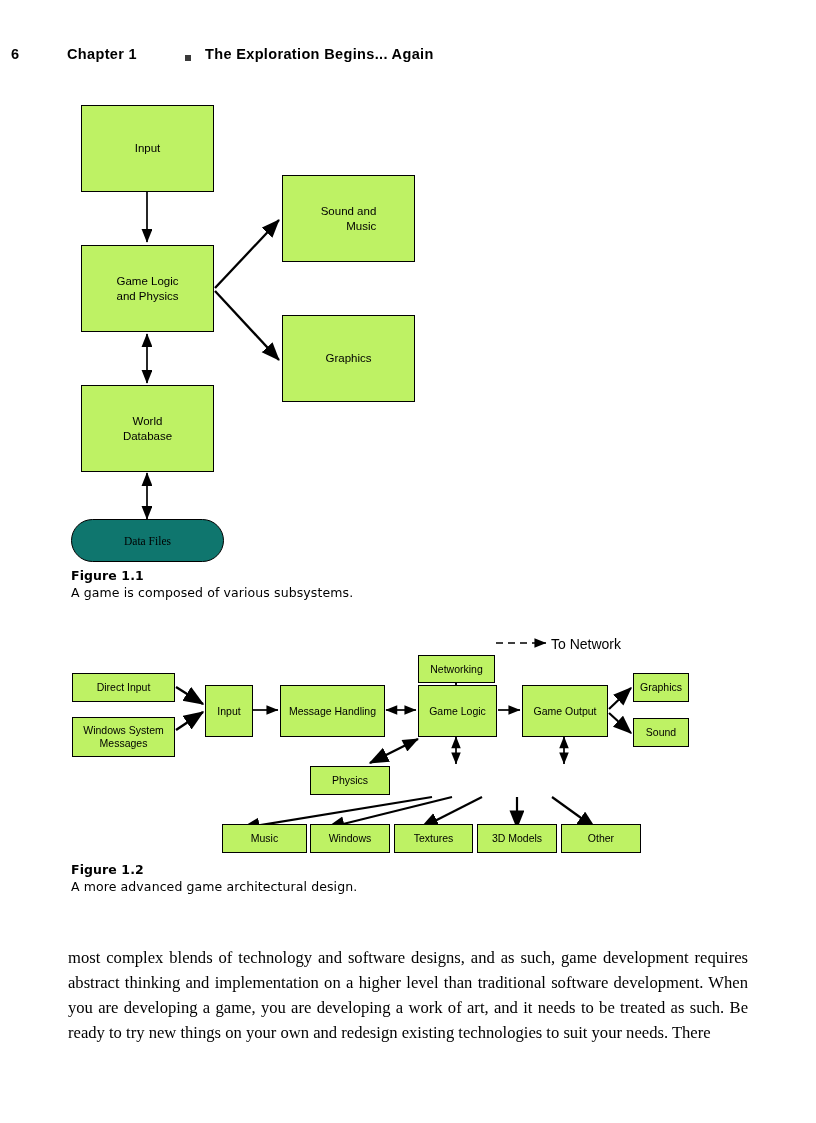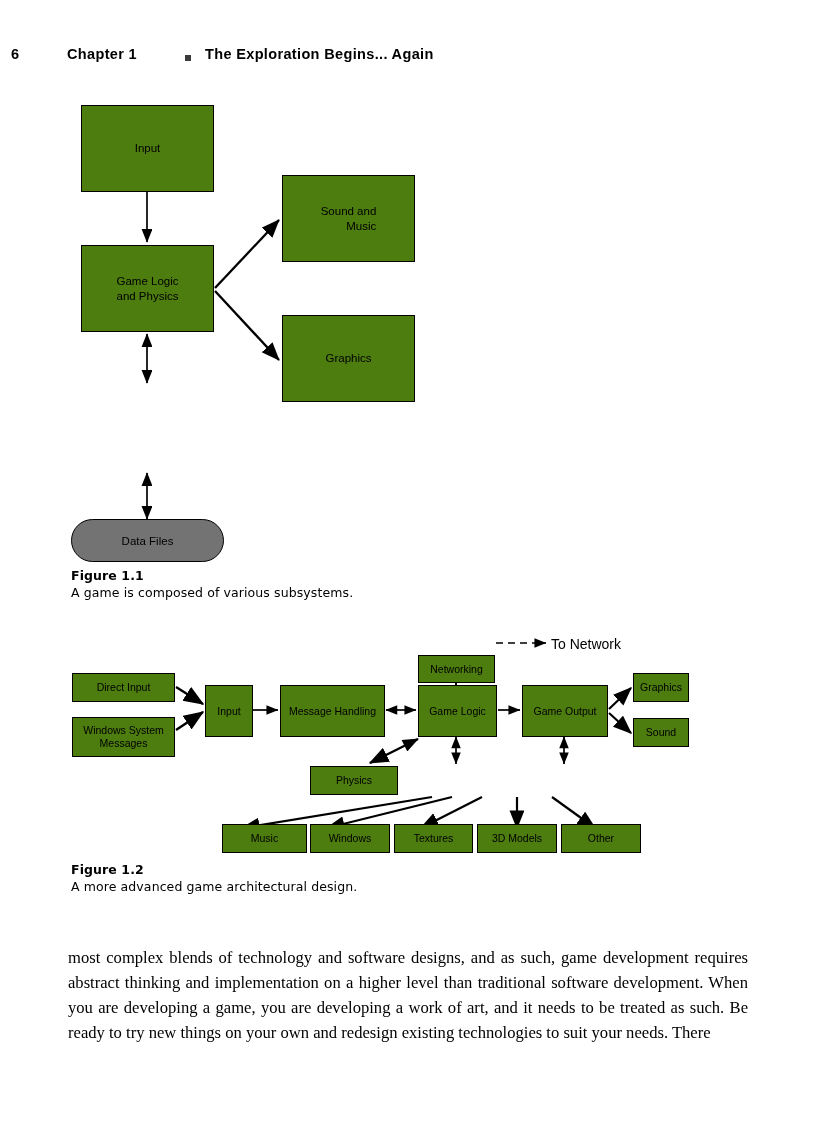--- a/index.html
+++ b/index.html
@@ -63,40 +63,41 @@
     position: absolute;
   }
   #figure-1-area { left: 0; top: 95px; width: 816px; height: 480px; }
   #figure-2-area { left: 0; top: 625px; width: 816px; height: 235px; }
 
   .fig-svg { position: absolute; left: 0; top: 0; }
 
   .node-box {
     position: absolute;
     border: 1.6px solid #000000;
-    background: #4d7c0f;
+    background: #bef264;
     box-sizing: border-box;
     display: flex;
     align-items: center;
     justify-content: center;
     text-align: center;
     line-height: 1.22;
     z-index: 2;
   }
   .node-stadium {
     position: absolute;
     border: 1.6px solid #000000;
-    background: #737373;
+    background: #0f766e;
     box-sizing: border-box;
     display: flex;
     align-items: center;
     justify-content: center;
     text-align: center;
     border-radius: 999px;
     z-index: 2;
+    font-family: Liberation Serif, serif;
   }
   .fig1-node { font-size: 11.5px; }
   .fig2-node { font-size: 10.5px; line-height: 1.2; }
 
   .plain-label {
     position: absolute;
     font-size: 14px;
     white-space: nowrap;
     z-index: 2;
   }
@@ -170,20 +171,24 @@
 
   <div class="node-box fig1-node" style="left:81px; top:10px; width:133px; height:87px;">
     <span>Input</span>
   </div>
 
   <div class="node-box fig1-node" style="left:81px; top:150px; width:133px; height:87px;">
     <span style="white-space:pre-line;">Game Logic
 and Physics</span>
   </div>
 
+  <div class="node-box fig1-node" style="left:81px; top:290px; width:133px; height:87px;">
+    <span style="white-space:pre-line;">World
+Database</span>
+  </div>
 
   <div class="node-stadium fig1-node" style="left:71px; top:424px; width:153px; height:43px;">
     <span>Data Files</span>
   </div>
 
   <div class="node-box fig1-node" style="left:282px; top:80px; width:133px; height:87px;">
     <span style="white-space:pre-line;text-align:right;">Sound and
 Music</span>
   </div>
 
@@ -279,21 +284,21 @@
   <div class="plain-label" style="left:551px; top:11px;">To Network</div>
 
   <div class="node-box fig2-node" style="left:633px; top:48px; width:56px; height:29px;">
     <span>Graphics</span>
   </div>
 
   <div class="node-box fig2-node" style="left:633px; top:93px; width:56px; height:29px;">
     <span>Sound</span>
   </div>
 
-  <div class="node-box fig2-node" style="left:310px; top:141px; width:88px; height:29px;">
+  <div class="node-box fig2-node" style="left:310px; top:141px; width:80px; height:29px;">
     <span>Physics</span>
   </div>
 
 
   <div class="node-box fig2-node" style="left:222px; top:199px; width:85px; height:29px;">
     <span>Music</span>
   </div>
 
   <div class="node-box fig2-node" style="left:310px; top:199px; width:80px; height:29px;">
     <span>Windows</span>

